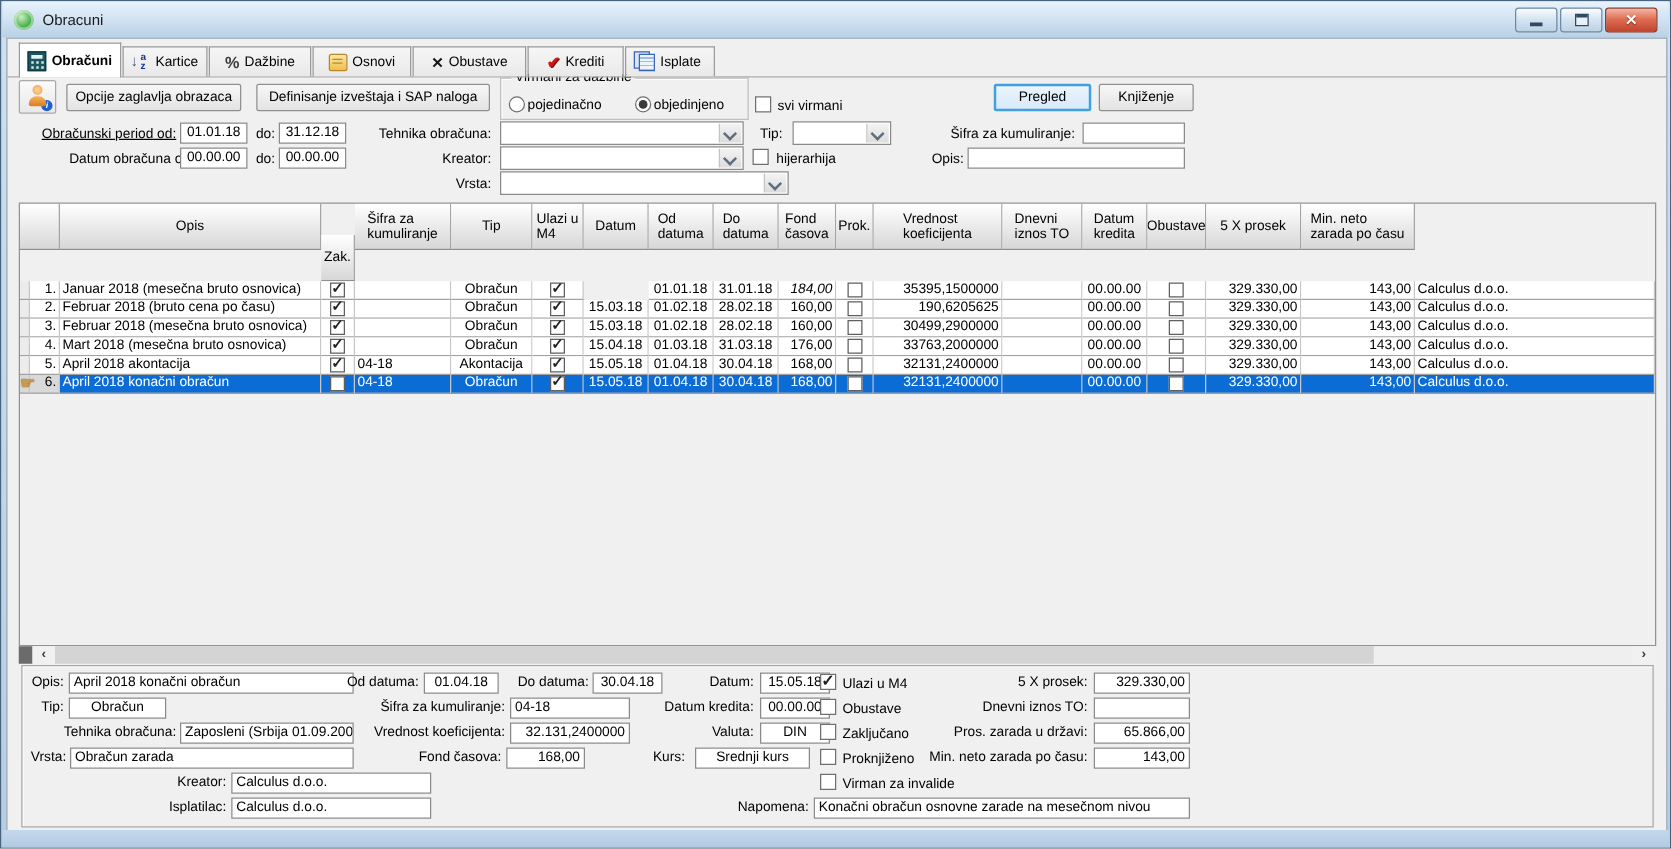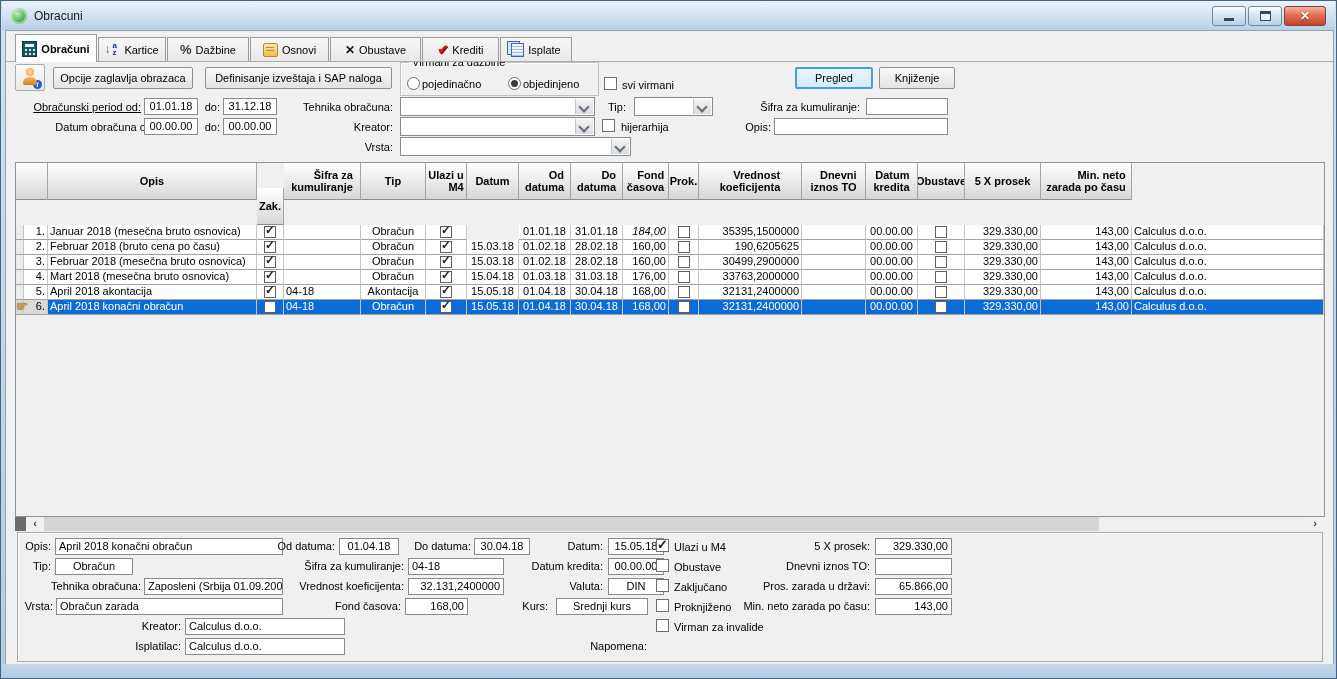--- a/index.html
+++ b/index.html
@@ -66,22 +66,22 @@
   .checkbox.checked::after{content:"✓";position:absolute;left:0px;top:-3px;font-size:13px;font-weight:bold;color:#1c1c1c;}
   .radio{position:absolute;width:13px;height:13px;border-radius:50%;background:#fff;border:1px solid #6f6f6f;box-sizing:border-box;}
   .radio.checked::after{content:"";position:absolute;left:2px;top:2px;width:7px;height:7px;border-radius:50%;background:#3b3b3b;}
   .groupbox{position:absolute;border:1px solid #c0c0c0;box-shadow:1px 1px 0 #fdfdfd inset;box-sizing:border-box;}
   .groupbox-title{position:absolute;top:-8px;left:8px;background:#f0f0f0;padding:0 3px;line-height:14px;}
   
   .grid{position:absolute;left:14px;top:161px;width:1310px;height:355px;box-sizing:border-box;
     background:#f0f0f0;border:1px solid #8f9498;overflow:hidden;}
   .ghead{display:flex;}
   .hcell{box-sizing:border-box;height:37px;background:linear-gradient(#ffffff,#d7d7d7);
-    border-right:1px solid #a5a5a5;border-bottom:1px solid #8e8e8e;font-weight:bold;
-    display:flex;align-items:center;justify-content:center;text-align:right;white-space:pre-line;line-height:12px;overflow:hidden;flex:0 0 auto;}
+    border-right:1px solid #a5a5a5;border-bottom:1px solid #8e8e8e;font-weight:normal;
+    display:flex;align-items:center;justify-content:center;text-align:left;white-space:pre-line;line-height:12px;overflow:hidden;flex:0 0 auto;}
   .grow{display:flex;height:15px;}
   .gcell{box-sizing:border-box;height:15px;background:#fff;border-right:1px solid #c6c6c6;border-bottom:1px solid #a2a2a2;
     line-height:13px;padding:0 2px;overflow:hidden;white-space:nowrap;flex:0 0 auto;position:relative;}
   .gcell.ind{background:#ececec;overflow:visible;z-index:2;padding:0;}
   .gcell.num{text-align:right;}
   .gcell.r{text-align:right;}
   .gcell.m{text-align:center;padding:0 1px;}
   .gcell.c{display:flex;align-items:center;justify-content:center;padding:0;}
   .gcheck{width:12px;height:12px;background:#fff;border:1px solid #5f5f5f;box-sizing:border-box;position:relative;}
   .gcheck.checked::after{content:"✓";position:absolute;left:0px;top:-3px;font-size:12px;font-weight:bold;color:#222;}
@@ -483,15 +483,16 @@
   <div class="field right" style="left:874px;top:597px;width:77px;">143,00</div>
 
   <div class="lbl" style="left:98px;top:618px;width:82px;">Kreator:</div>
   <div class="field" style="left:184px;top:617px;width:160px;">Calculus d.o.o.</div>
   <span class="checkbox" style="left:655px;top:618px;"></span>
   <div class="lbl left" style="left:673px;top:619px;width:110px;">Virman za invalide</div>
 
   <div class="lbl" style="left:98px;top:638px;width:82px;">Isplatilac:</div>
   <div class="field" style="left:184px;top:637px;width:160px;">Calculus d.o.o.</div>
   <div class="lbl" style="left:588px;top:638px;width:58px;">Napomena:</div>
+  <div class="field" style="left:650px;top:637px;width:301px;">Konačni obračun osnovne zarade na mesečnom nivou</div>
 
   <div class="frame-bottom"></div>
 </div>
 
 </body></html>

